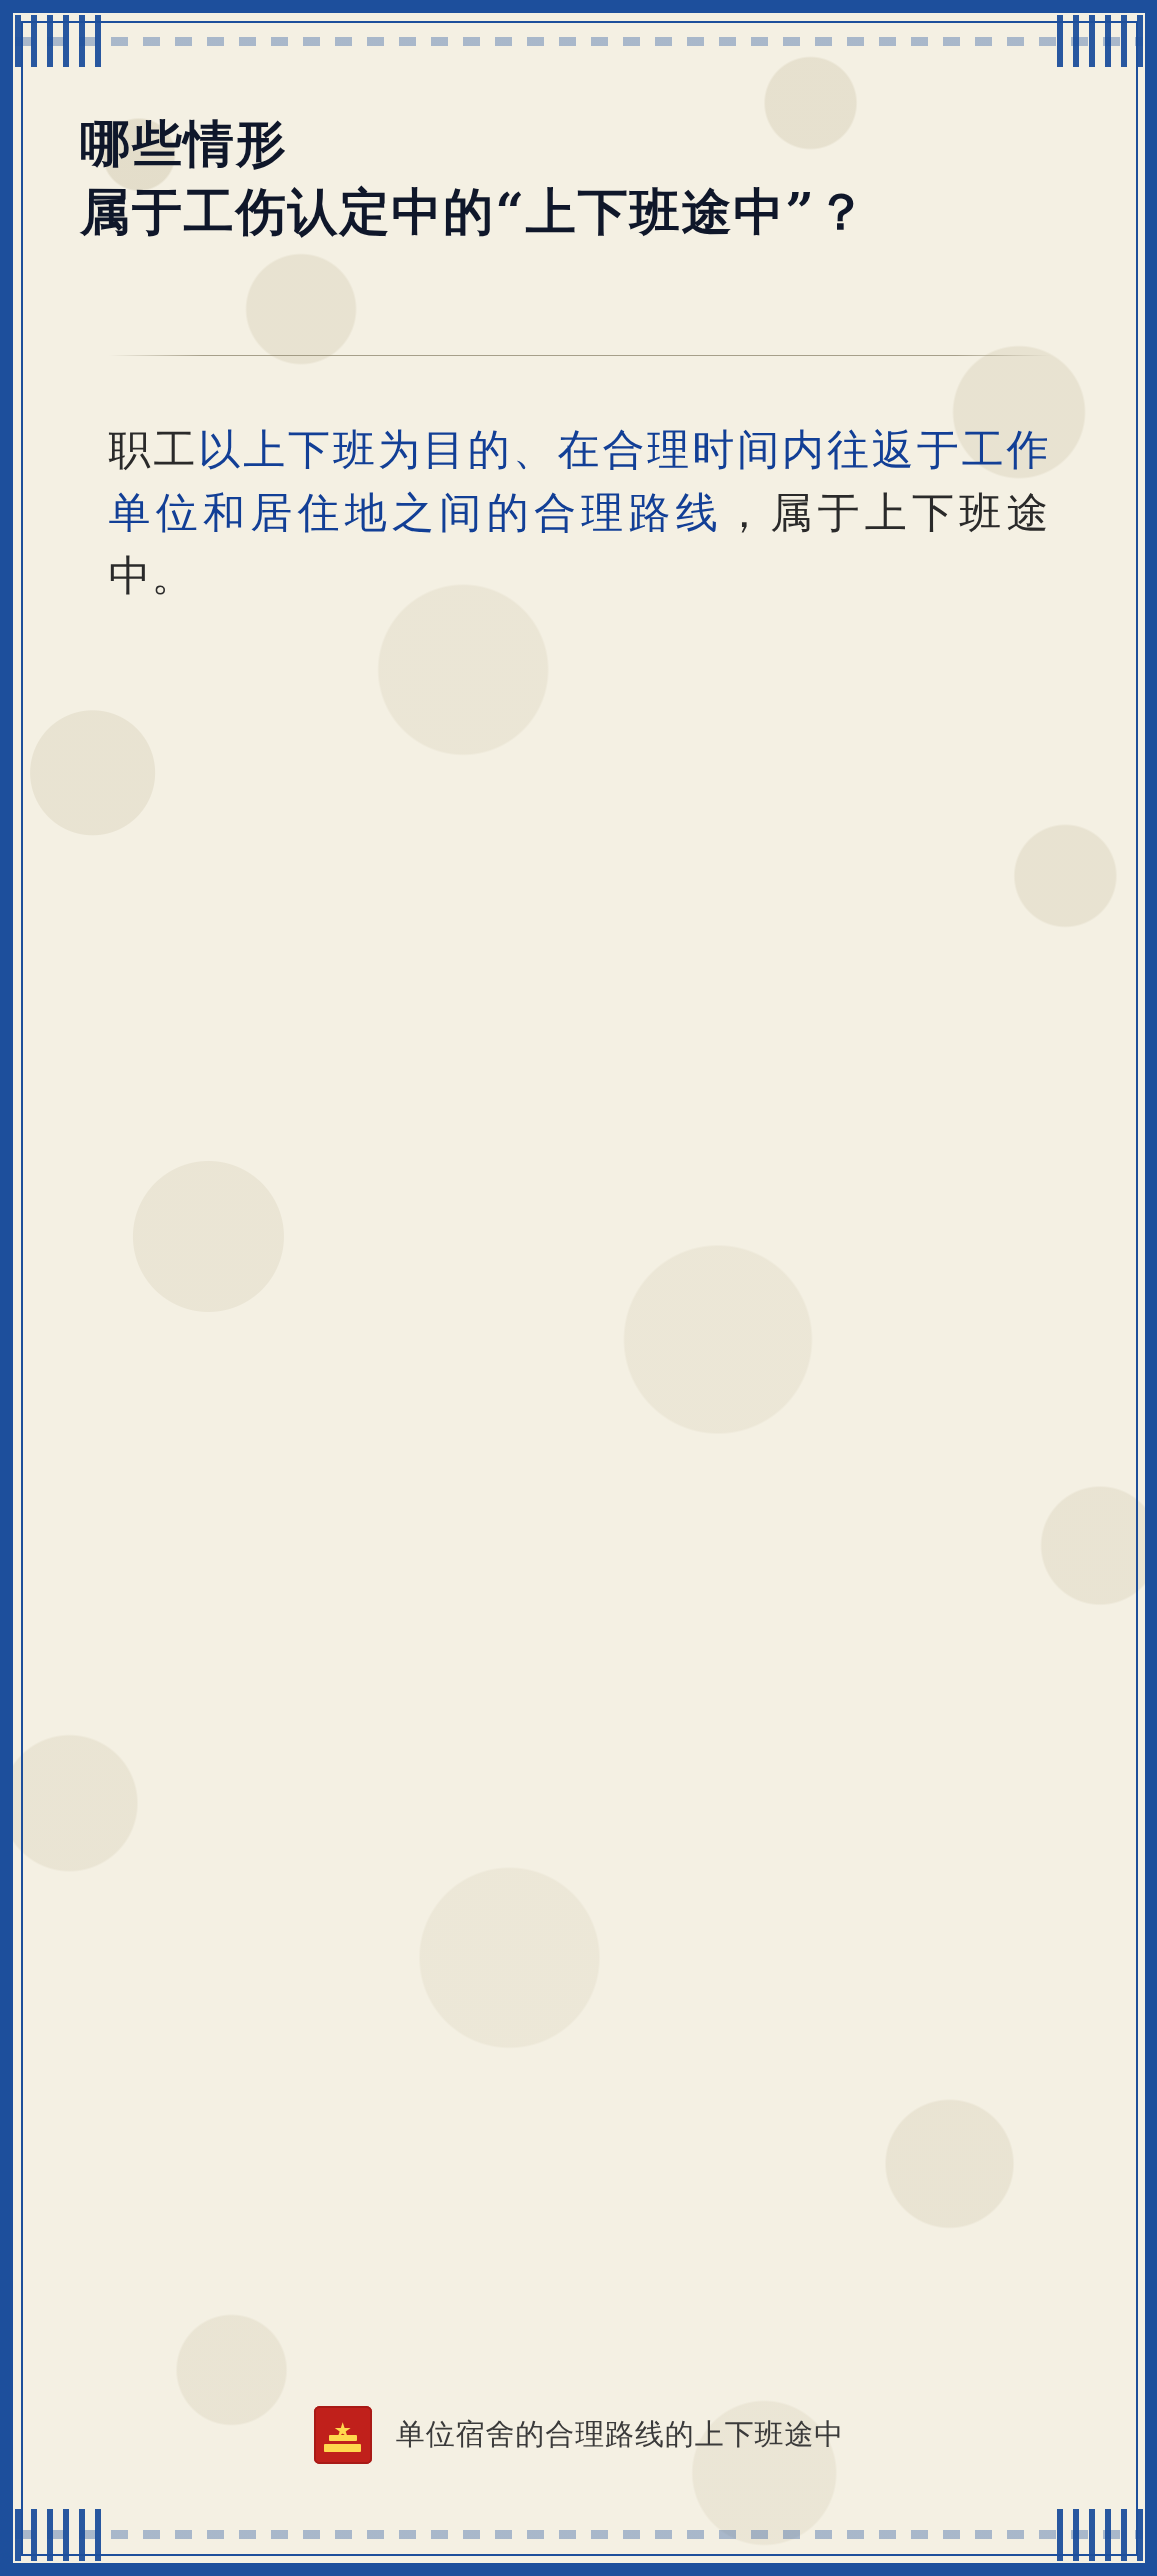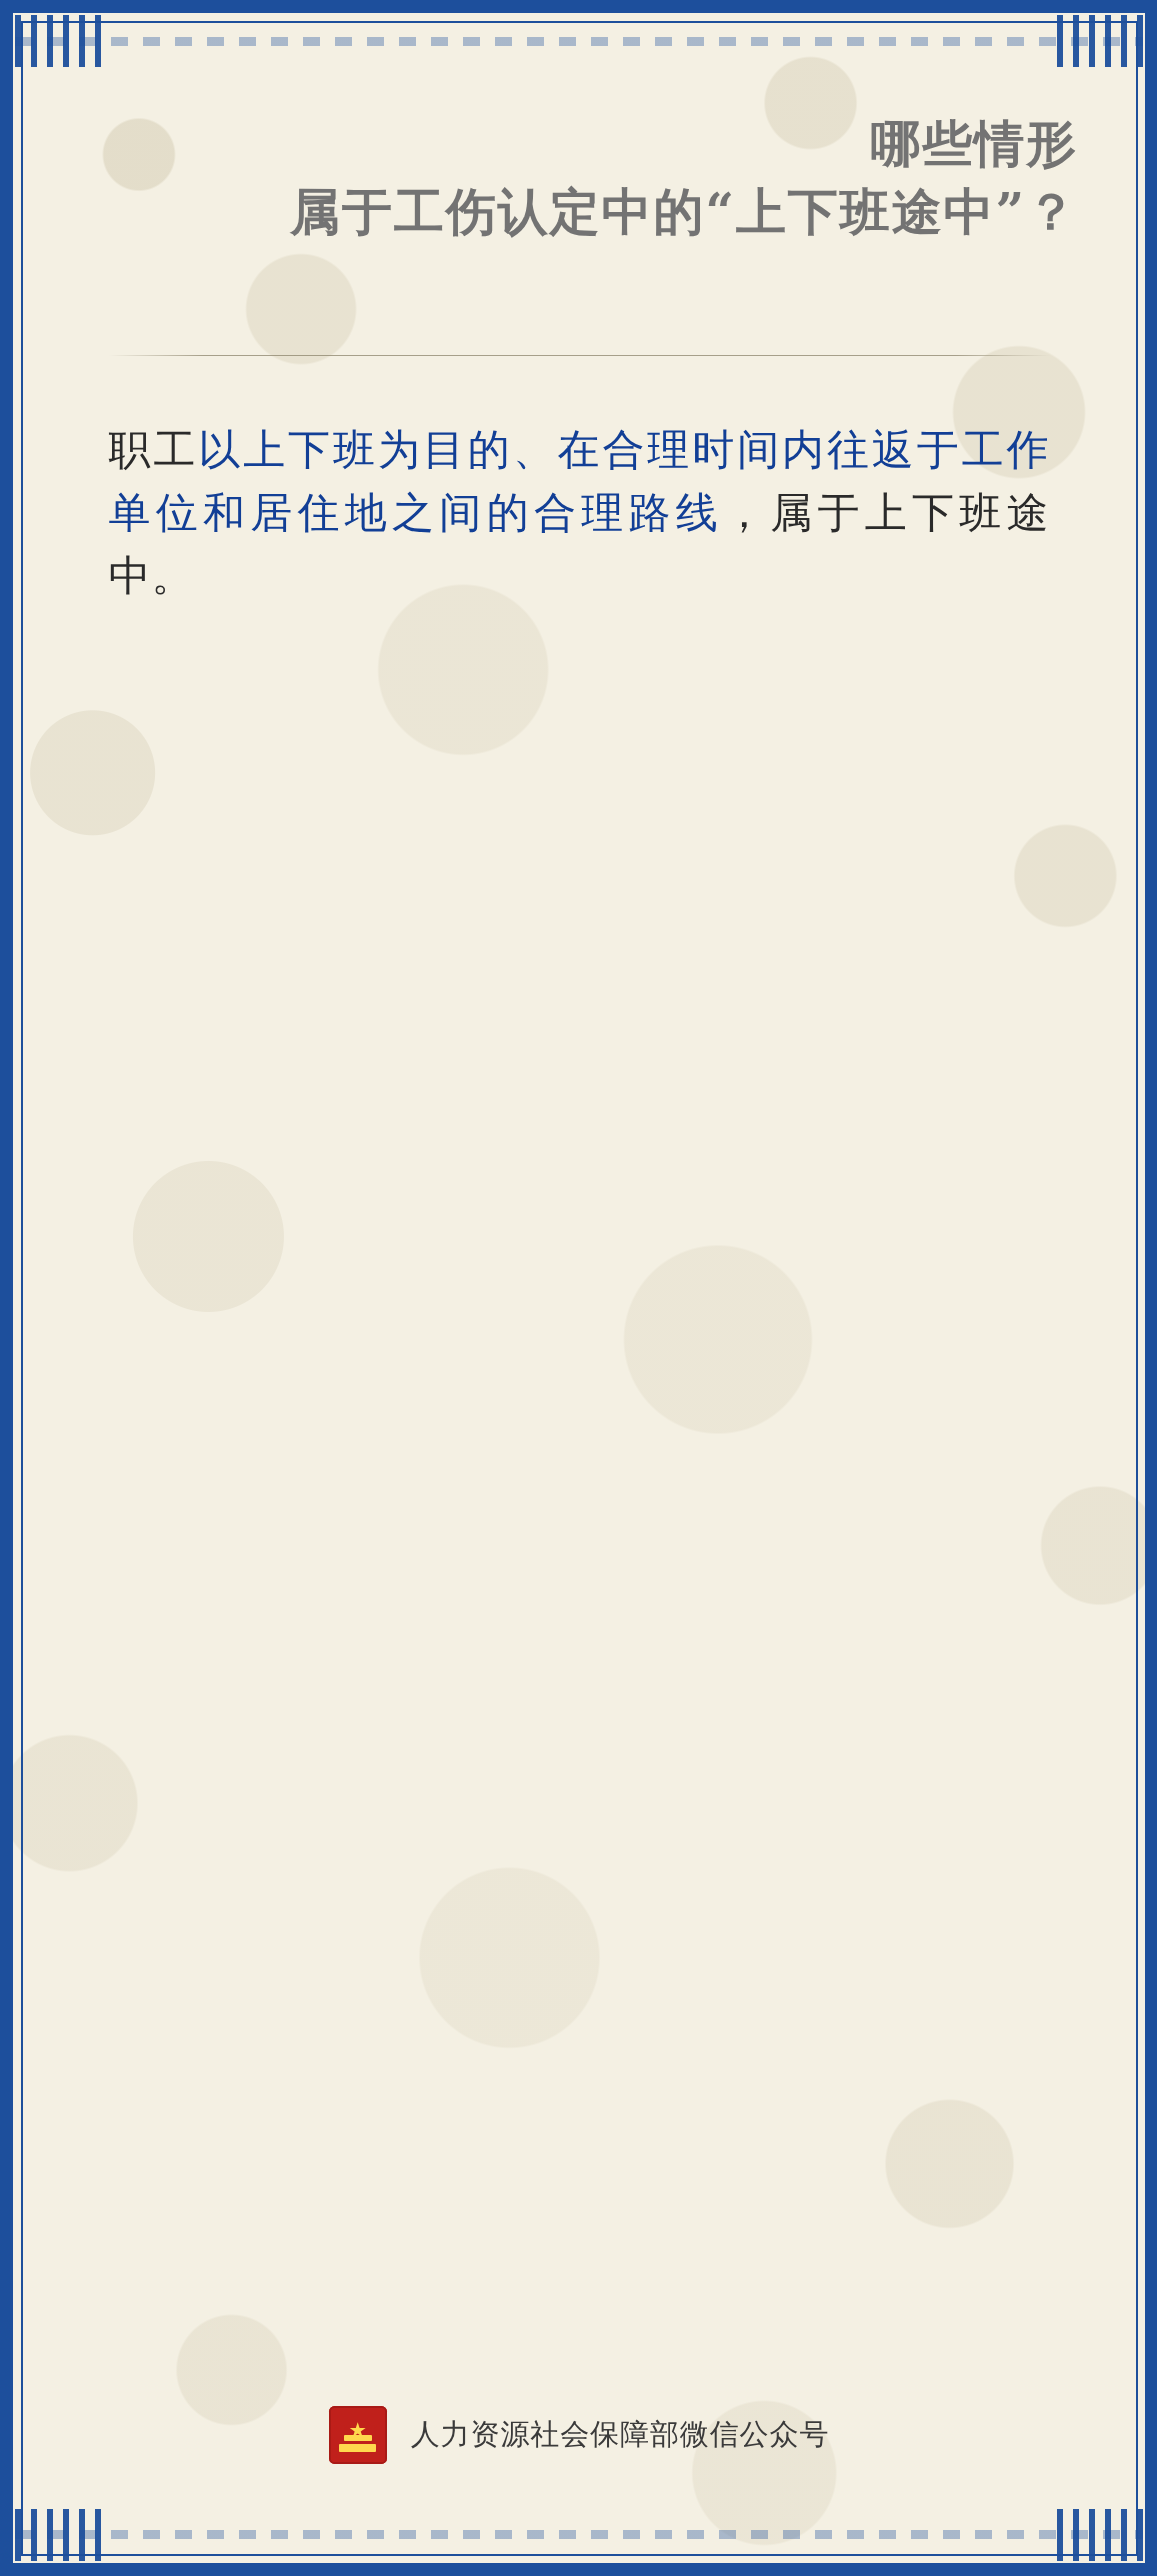--- a/index.html
+++ b/index.html
@@ -83,22 +83,22 @@
 
   .content {
     position: absolute;
     left: 0; right: 0; top: 0; bottom: 0;
     padding: 0 80px;
     box-sizing: border-box;
   }
 
   .title-block {
     padding-top: 110px;
-    text-align: right;
-    color: #737373;
+    text-align: left;
+    color: #0f172a;
     font-family: "DejaVu Serif", "Liberation Serif", serif;
     font-weight: bold;
     letter-spacing: 1.9px;
   }
   .title-line1 {
     font-size: 50px;
     line-height: 1.35;
   }
   .title-line2 {
     font-size: 50px;
@@ -212,16 +212,16 @@
     </div>
 
   </div>
 
   <div class="footer">
     <div class="emblem">
       <div class="star">★</div>
       <div class="bar2"></div>
       <div class="bar"></div>
     </div>
-    <div class="footer-text">人力资源社会保障部微信公众号</div>
+    <div class="footer-text">单位宿舍的合理路线的上下班途中</div>
   </div>
 </div>
 
 
 </body></html>

